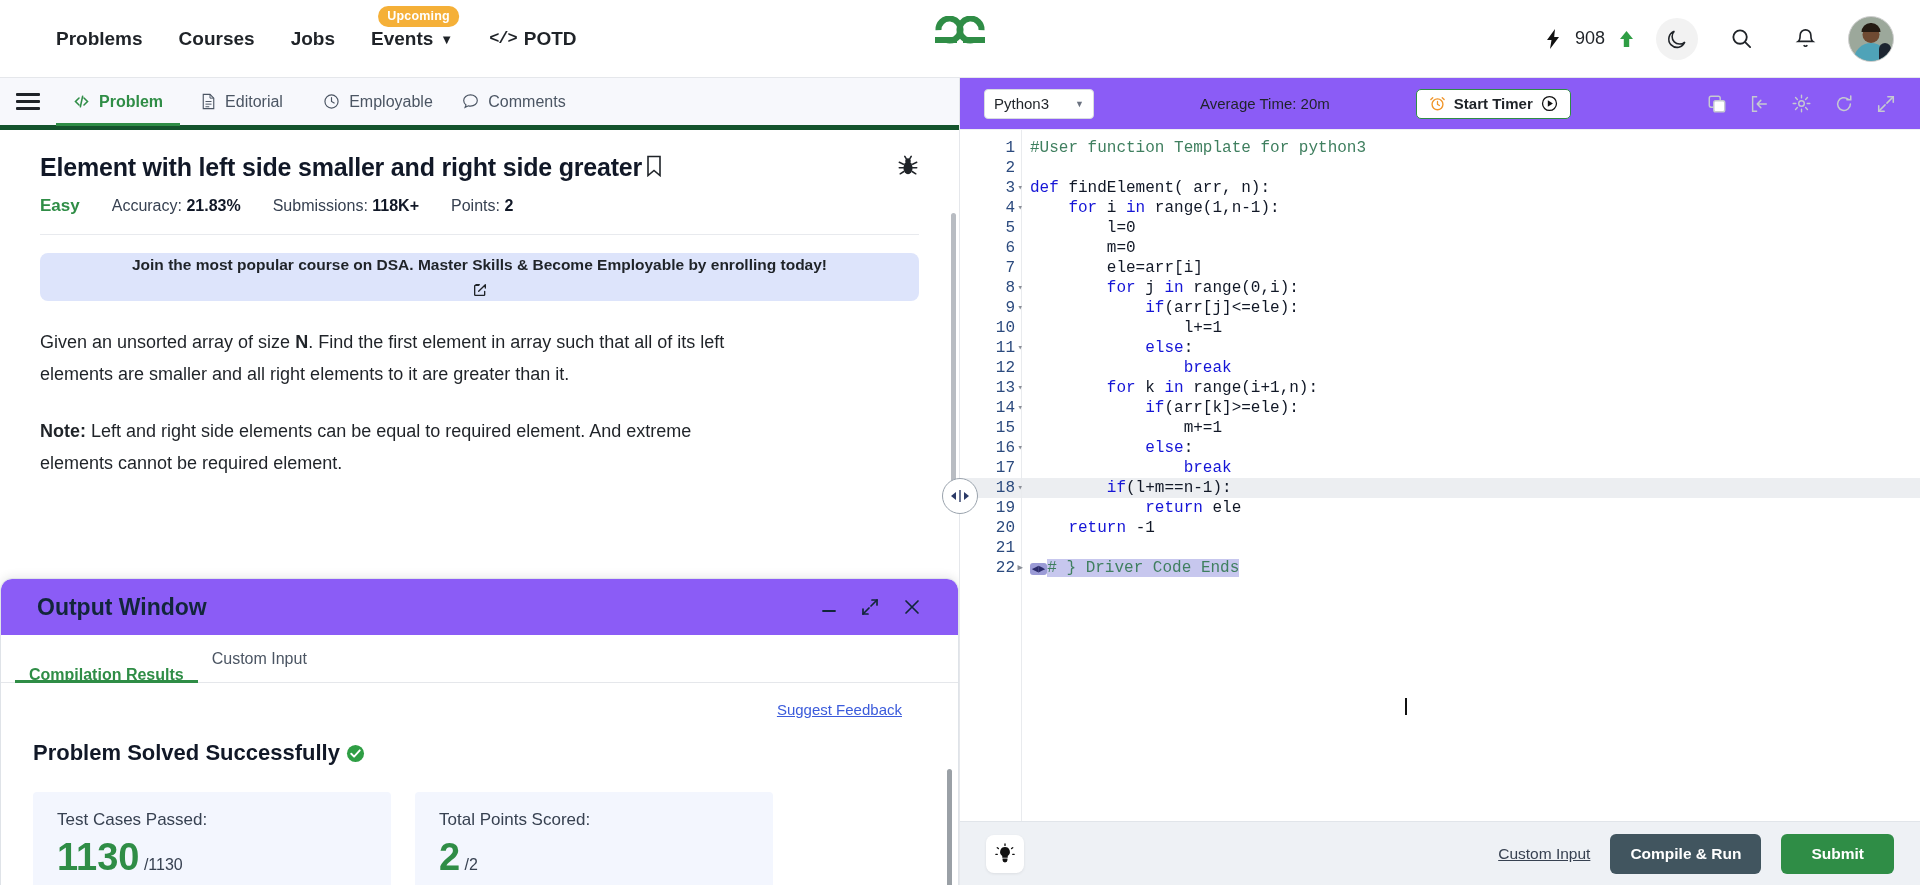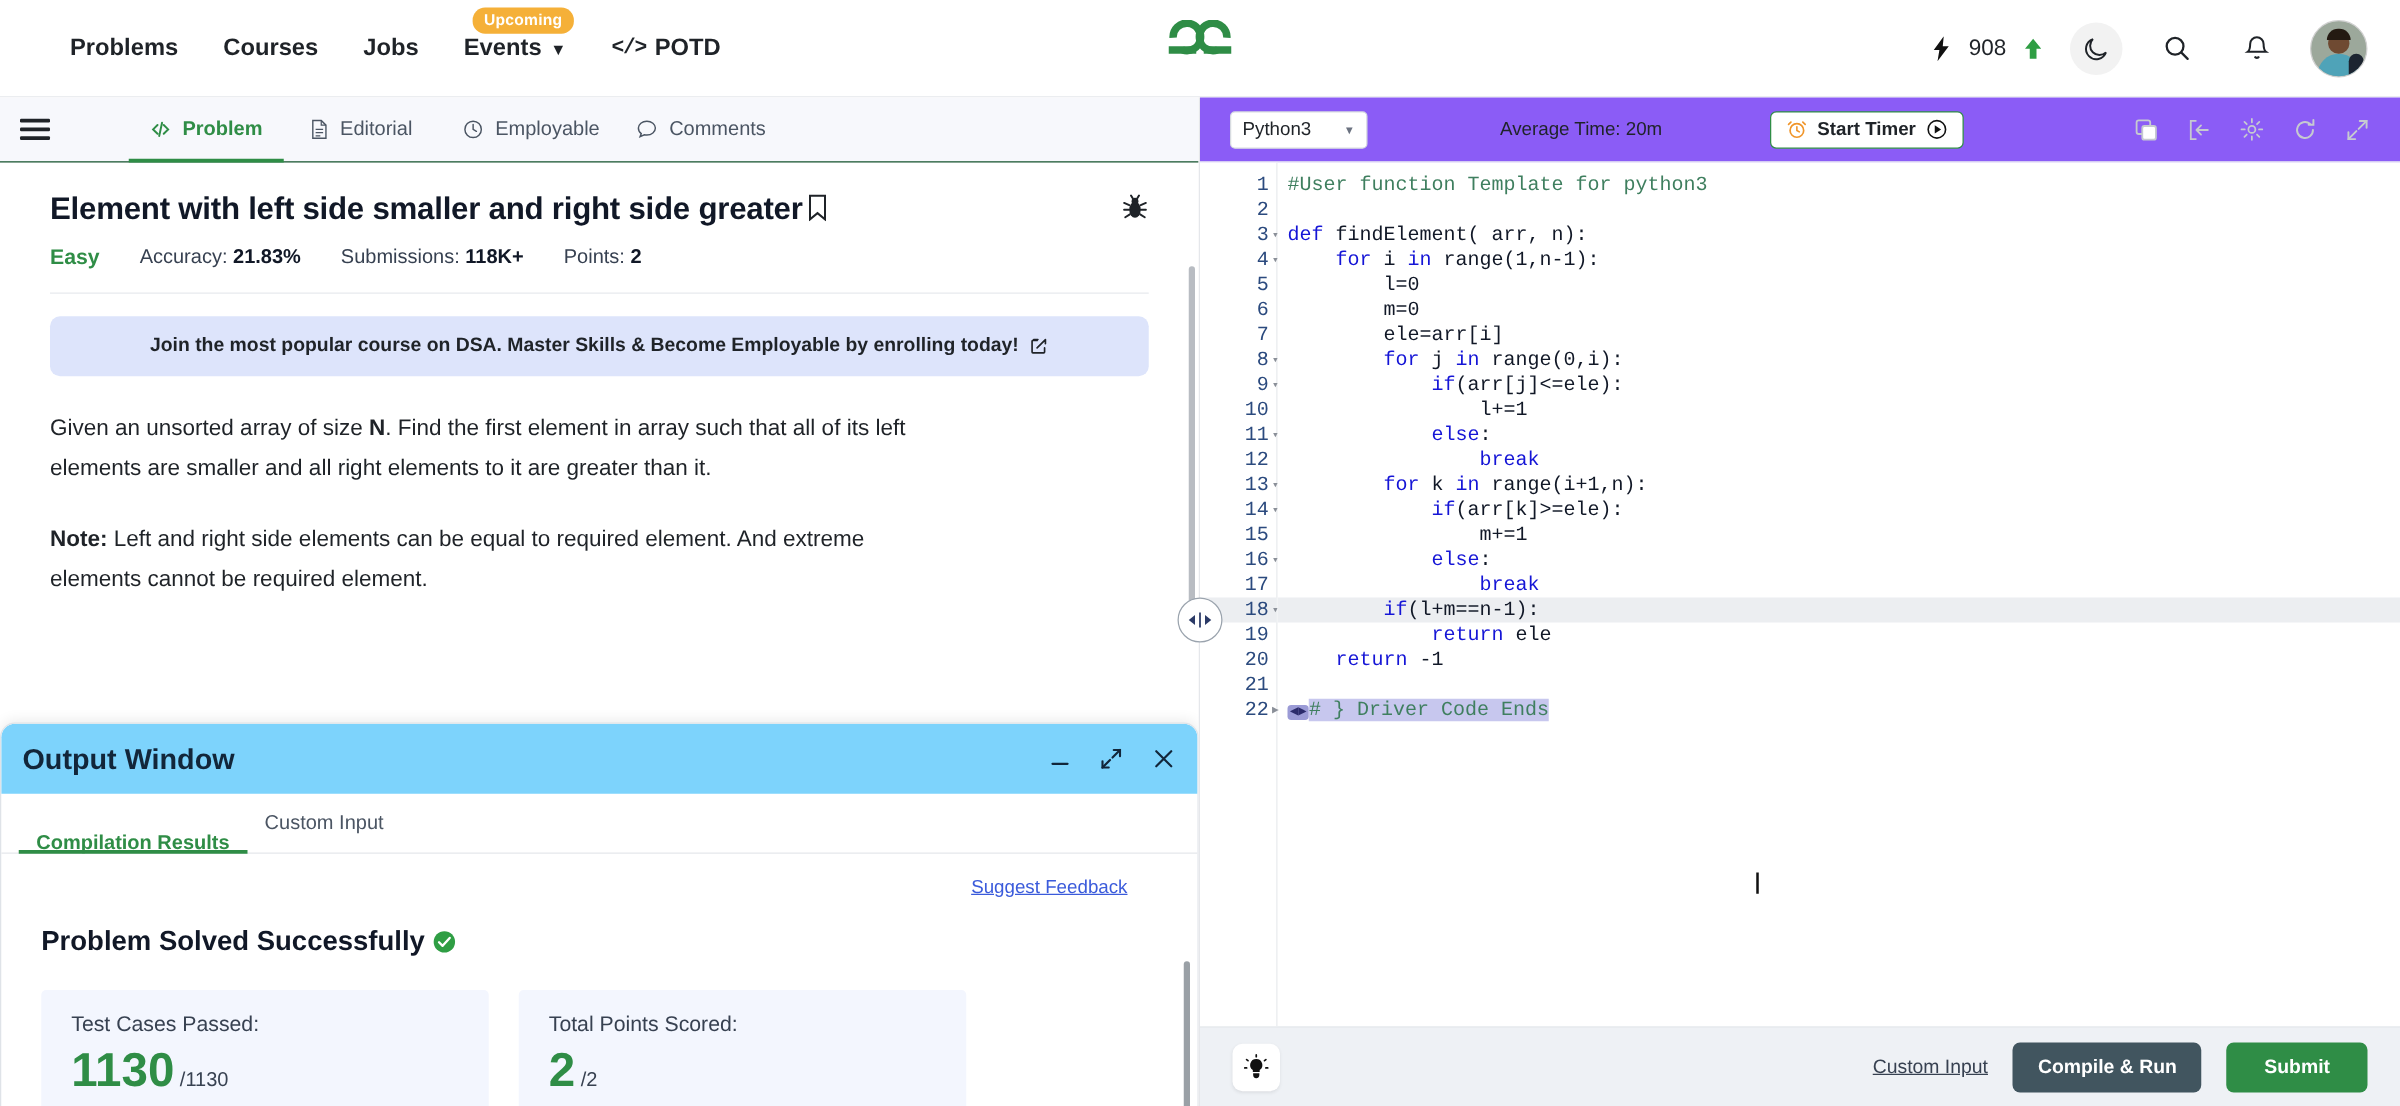--- a/index.html
+++ b/index.html
@@ -53,22 +53,21 @@
   #avatar .bag { position:absolute; right:2px; bottom:0; width:12px; height:18px;
     border-radius:6px 6px 0 0; background:#1c2430; }
 
   
   #left-panel {
     position: absolute; top: 78px; left: 0; width: 959px; height: 807px;
     background: #fff; overflow: hidden;
   }
   #tabbar {
     height: 52px; background: #f7f8fc; display: flex; align-items: stretch;
-    border-bottom: 1px solid #14532d;
-    gap: 47px;
+    border-bottom: 5px solid #14532d;
   }
   #hamburger {
     width: 56px; display: flex; flex-direction: column; justify-content: center;
     align-items: center; gap: 4px; cursor: pointer;
   }
   #hamburger span { display: block; width: 24px; height: 3px; background: #1f2328; border-radius: 1px; }
   .tab {
     display: flex; align-items: center; justify-content: center; gap: 9px;
     width: 124px; font-size: 16px; color: #4b5563; cursor: pointer; position: relative;
   }
@@ -87,34 +86,34 @@
   #bug-icon { margin-left: auto; cursor: pointer; position: relative; top: 3px; }
 
   #meta-row { display: flex; align-items: center; gap: 32px; margin-top: 14px; font-size: 16px; color: #374151; }
   #meta-row .easy { color: #2f8d46; font-weight: 700; font-size: 17px; }
   #meta-row b { color: #111827; font-weight: 700; }
   #sep { border-top: 1px solid #e8eaee; margin-top: 18px; }
 
   #promo {
     margin-top: 18px; background: #dde4fb; border-radius: 8px; height: 48px;
     display: flex; align-items: center; justify-content: center; gap: 8px;
-    font-size: 15.5px; font-weight: 700; color: #1f2328; cursor: pointer;
+    font-size: 15.5px; font-weight: 700; color: #1f2328; cursor: pointer; flex-direction: column;
   }
   .para { margin-top: 26px; font-size: 18px; color: #1f2328; line-height: 1.75; max-width: 700px; }
   .para b { font-weight: 700; }
 
   
   #output-window {
     position: absolute; left: 0; top: 500px; width: 959px; height: 385px;
     background: #fff; border: 1px solid #dfe3e8;
     border-radius: 12px 12px 0 0; box-shadow: 0 -2px 10px rgba(0,0,0,.08); overflow: hidden;
   }
   #ow-header {
-    height: 56px; background: #7dd3fc; border-radius: 11px 11px 0 0;
-    display: flex; align-items: center; padding: 0 17px; justify-content: flex-end;
+    height: 56px; background: #8b5cf6; border-radius: 11px 11px 0 0;
+    display: flex; align-items: center; padding: 0 36px; justify-content: flex-end;
   }
   #ow-title { font-size: 23px; font-weight: 700; color: #12263a; }
   #ow-ctrls { margin-left: auto; display: flex; align-items: center; gap: 22px; color: #12263a; }
   #ow-ctrls div { cursor: pointer; display: flex; align-items: center; }
 
   #ow-tabs { height: 48px; display: flex; align-items: stretch; border-bottom: 1px solid #e5e7eb; padding-left: 14px; }
   .ow-tab {
     display: flex; align-items: center; padding: 0 14px; font-size: 16px;
     color: #4b5563; cursor: pointer; position: relative;
   }

